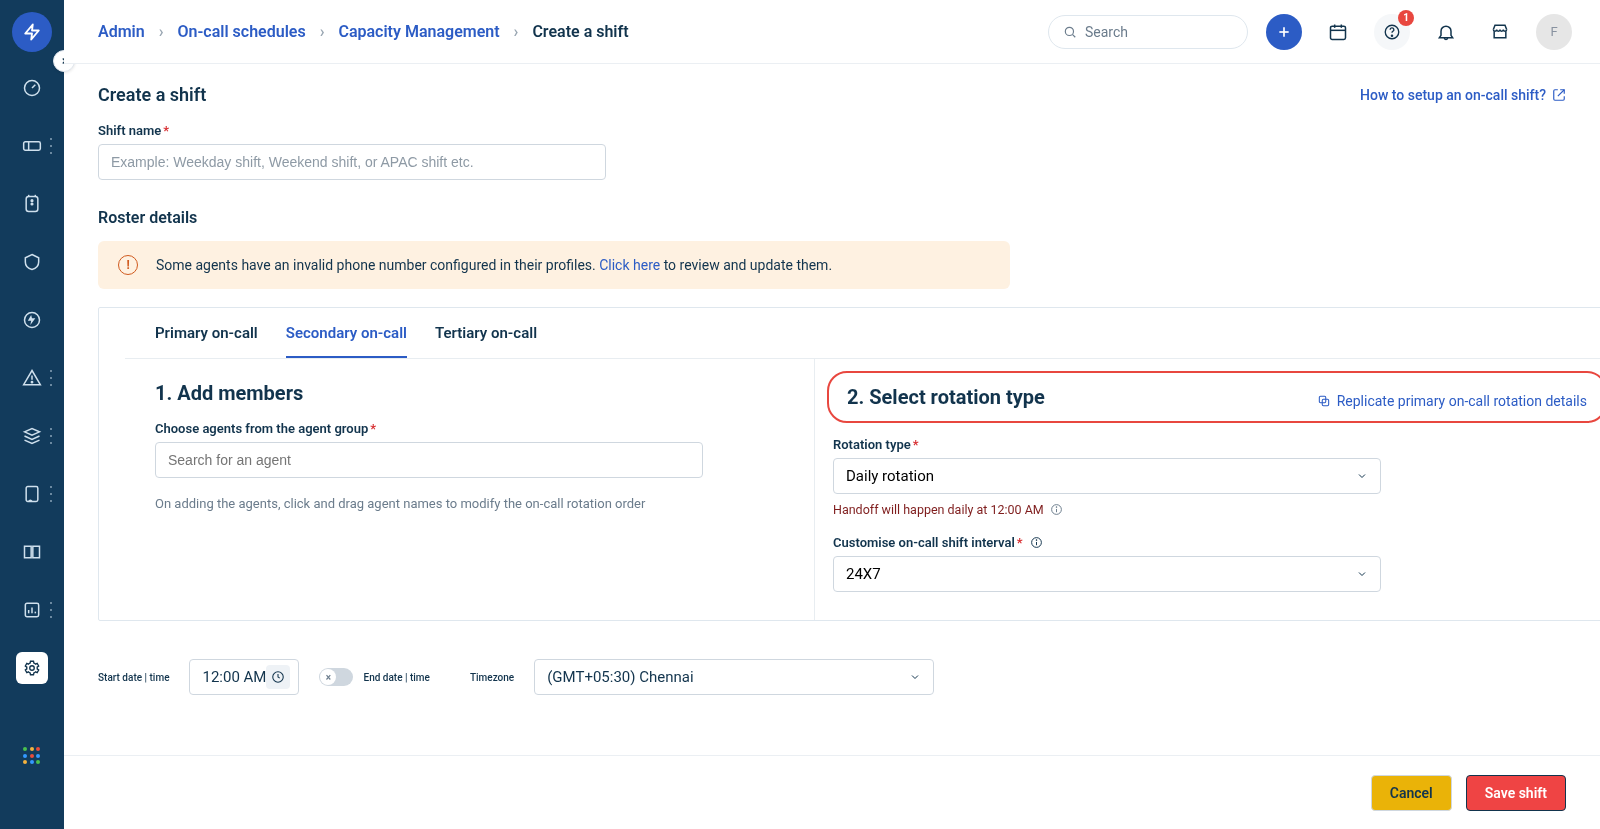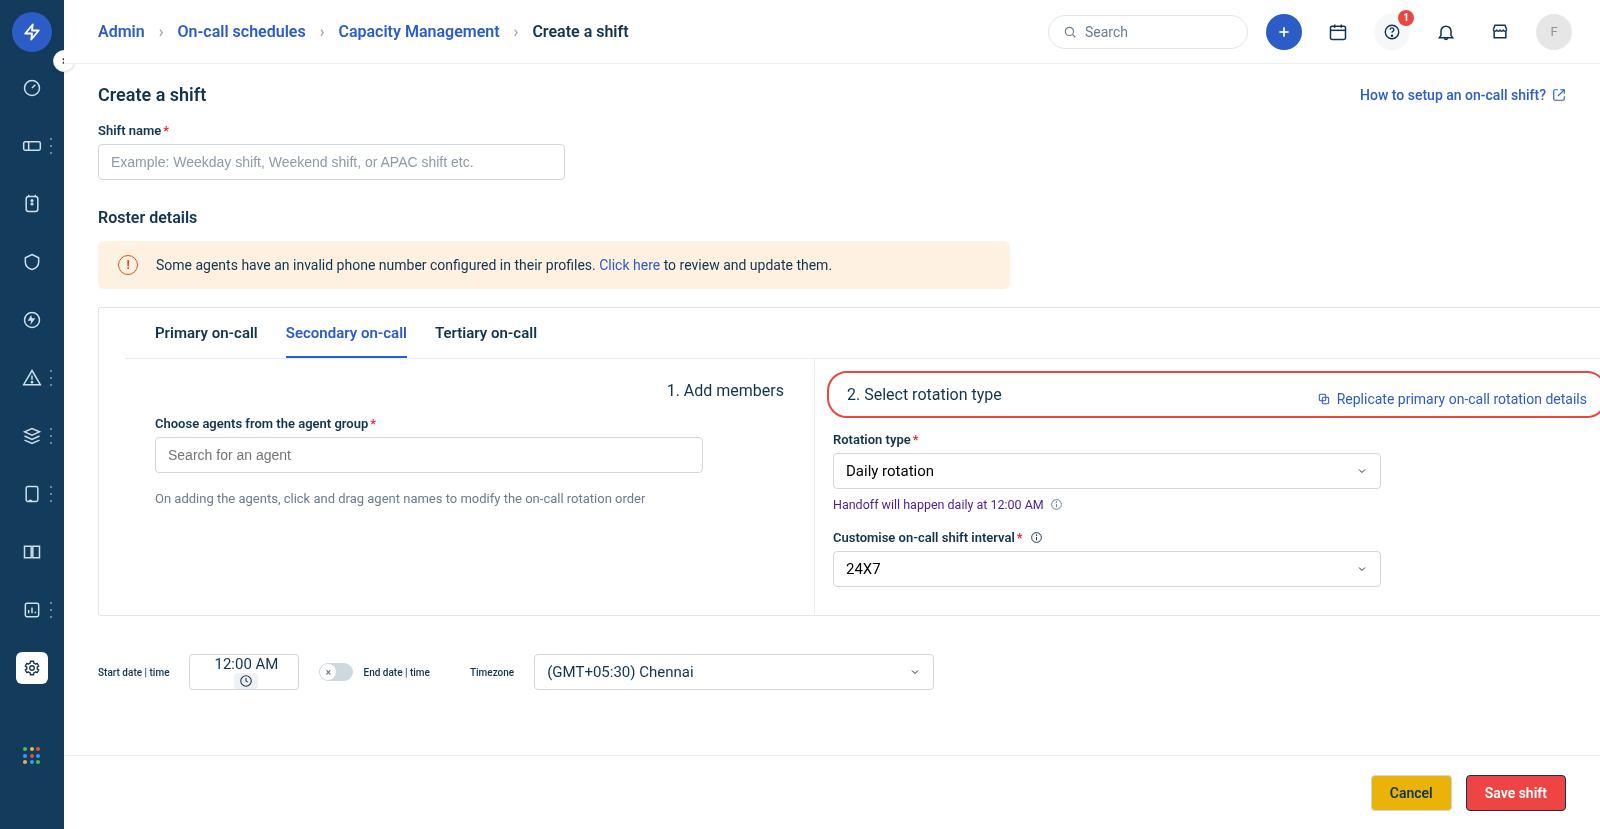--- a/index.html
+++ b/index.html
@@ -115,21 +115,21 @@
     left: 64px; top: 64px; right: 0;
     padding: 20px 34px 0 34px;
   }
   .title-row { display: flex; justify-content: space-between; align-items: center; margin-bottom: 18px; }
   .title-row h1 { font-size: 18px; font-weight: 600; color: #12344d; }
   .help-link { color: #2c5cc5; font-size: 14px; font-weight: 500; display: flex; align-items: center; gap: 6px; }
 
   .field-label { font-size: 13px; font-weight: 600; color: #12344d; margin-bottom: 6px; }
   .req { color: #d72d30; margin-left: 2px; }
   .text-input {
-    width: 467px; height: 36px;
+    width: 508px; height: 36px;
     border: 1px solid #cfd7df; border-radius: 4px;
     padding: 0 12px; font-size: 14px; color: #12344d;
   }
   .text-input::placeholder { color: #8e9aa5; }
 
   .section-title { font-size: 16px; font-weight: 600; color: #12344d; margin: 28px 0 14px; }
 
   .alert {
     background: #fef1e1;
     border-radius: 6px;
@@ -161,21 +161,21 @@
     border-bottom: 2px solid transparent; cursor: pointer;
   }
   .tab.active { color: #2c5cc5; border-bottom-color: #2c5cc5; }
 
   .panels { display: flex; }
   .panel-left {
     width: 690px; padding: 22px 30px 28px;
     border-right: 1px solid #e8edf1;
   }
   .panel-right { flex: 1; padding: 14px 18px 28px; position: relative; }
-  .panel-h2 { font-size: 16px; font-weight: 400; color: #12344d; margin-bottom: 16px; text-align: right; }
+  .panel-h2 { font-size: 20px; font-weight: 700; color: #12344d; margin-bottom: 16px; }
 
   .agent-search {
     width: 548px; height: 36px;
     border: 1px solid #cfd7df; border-radius: 4px;
     padding: 0 12px; font-size: 14px;
   }
   .hint { font-size: 13px; color: #6b7c8c; margin-top: 18px; }
 
   .callout-box {
     border: 2px solid #e8473f; border-radius: 20px;
@@ -186,39 +186,38 @@
   .replicate-link { color: #2c5cc5; font-size: 14px; display: inline-flex; align-items: center; gap: 6px; }
 
   .select {
     width: 548px; height: 36px;
     border: 1px solid #cfd7df; border-radius: 4px;
     display: flex; align-items: center; justify-content: space-between;
     padding: 0 12px; font-size: 15px; color: #000;
     background: #fff;
   }
   .select .chevdown { color: #12344d; }
-  .small-hint { font-size: 12.5px; color: #4c1d95; margin-top: 8px; display:flex; align-items:center; gap:6px;}
+  .small-hint { font-size: 12.5px; color: #7f1d1d; margin-top: 8px; display:flex; align-items:center; gap:6px;}
 
   
   .dt-row { display: flex; align-items: center; gap: 20px; margin-top: 38px; }
   .dt-label { font-size: 10px; color: #12344d; font-weight: 500; }
   .date-input {
     width: 244px; height: 36px; border: 1px solid #cfd7df; border-radius: 4px;
     display: flex; align-items: center; justify-content: space-between; padding: 0 8px 0 12px;
     font-size: 15px;
   }
   .icon-button {
     width: 24px; height: 24px; background: #eef2f6; border-radius: 4px;
     display: flex; align-items: center; justify-content: center; color: #12344d;
   }
   .time-input {
     width: 110px; height: 36px; border: 1px solid #cfd7df; border-radius: 4px;
     display: flex; align-items: center; justify-content: space-between; padding: 0 8px 0 12px;
     font-size: 15px;
-    flex-direction: column;
   }
   .toggle {
     width: 34px; height: 18px; border-radius: 9px; background: #cfd7df; position: relative;
   }
   .toggle .knob {
     position: absolute; left: 1px; top: 1px; width: 16px; height: 16px;
     background: #fff; border-radius: 50%;
     display: flex; align-items: center; justify-content: center;
     color: #6b7c8c; font-size: 10px; font-weight: 700;
   }

